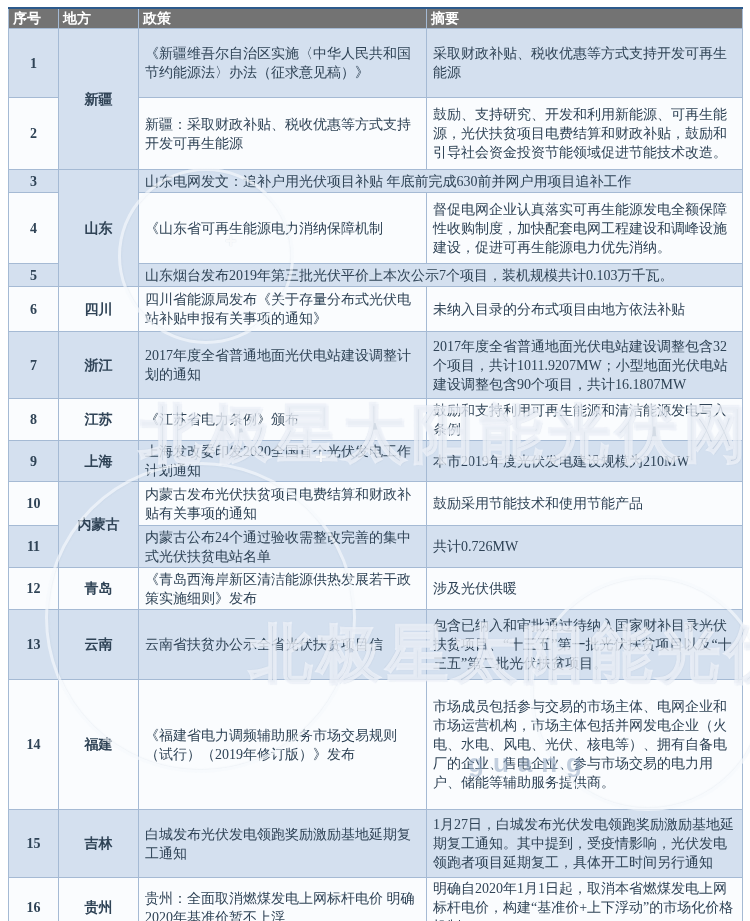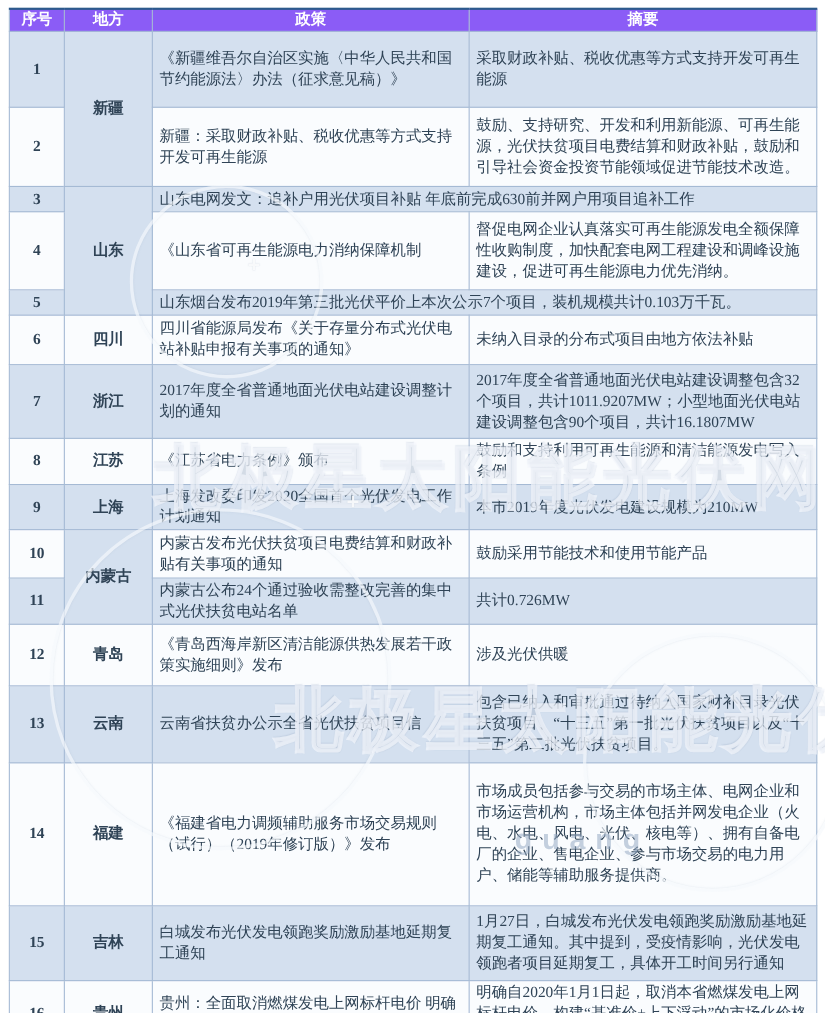--- a/index.html
+++ b/index.html
@@ -15,23 +15,23 @@
     border:1px solid #8fa9c8;
   }
   table.policy td,table.policy th{
     border:1px solid #a5bad4;
     padding:1px 6px;
     vertical-align:middle;
     font-size:14px;line-height:19px;
     word-break:break-all;
   }
   tr.head th{
-    background:#8b5cf6;color:#ffffff;font-weight:bold;
+    background:#737373;color:#ffffff;font-weight:bold;
     font-size:14px;height:17px;padding:0 4px;
-    border-top:2px solid #2c5a8c;text-align:center;
+    border-top:2px solid #2c5a8c;text-align:left;
   }
   col.c-no{width:50px;}
   col.c-region{width:80px;}
   col.c-policy{width:288px;}
   col.c-summary{width:316px;}
   td.no,td.region{text-align:center;font-weight:bold;}
   td.policy-cell,td.summary-cell,td.merged-cell{text-align:left;}
   tr.odd td{background:#d4e0ef;}
   tr.even td{background:#fafcfe;}
   td.span-cell{background:#d4e0ef !important;}
@@ -146,21 +146,21 @@
       <td class="policy-cell">内蒙古发布光伏扶贫项目电费结算和财政补贴有关事项的通知</td>
       <td class="summary-cell">鼓励采用节能技术和使用节能产品</td>
     </tr>
 
     <tr class="odd" style="height:42px;border-radius:15px;">
       <td class="no">11</td>
       <td class="policy-cell">内蒙古公布24个通过验收需整改完善的集中式光伏扶贫电站名单</td>
       <td class="summary-cell">共计0.726MW</td>
     </tr>
 
-    <tr class="even" style="height:56px;margin-top:36px;">
+    <tr class="even" style="height:42px;margin-top:36px;">
       <td class="no">12</td>
       <td class="region">青岛</td>
       <td class="policy-cell">《青岛西海岸新区清洁能源供热发展若干政策实施细则》发布</td>
       <td class="summary-cell">涉及光伏供暖</td>
     </tr>
 
     <tr class="odd" style="height:70px;">
       <td class="no">13</td>
       <td class="region">云南</td>
       <td class="policy-cell clip">云南省扶贫办公示全省光伏扶贫项目信</td>

